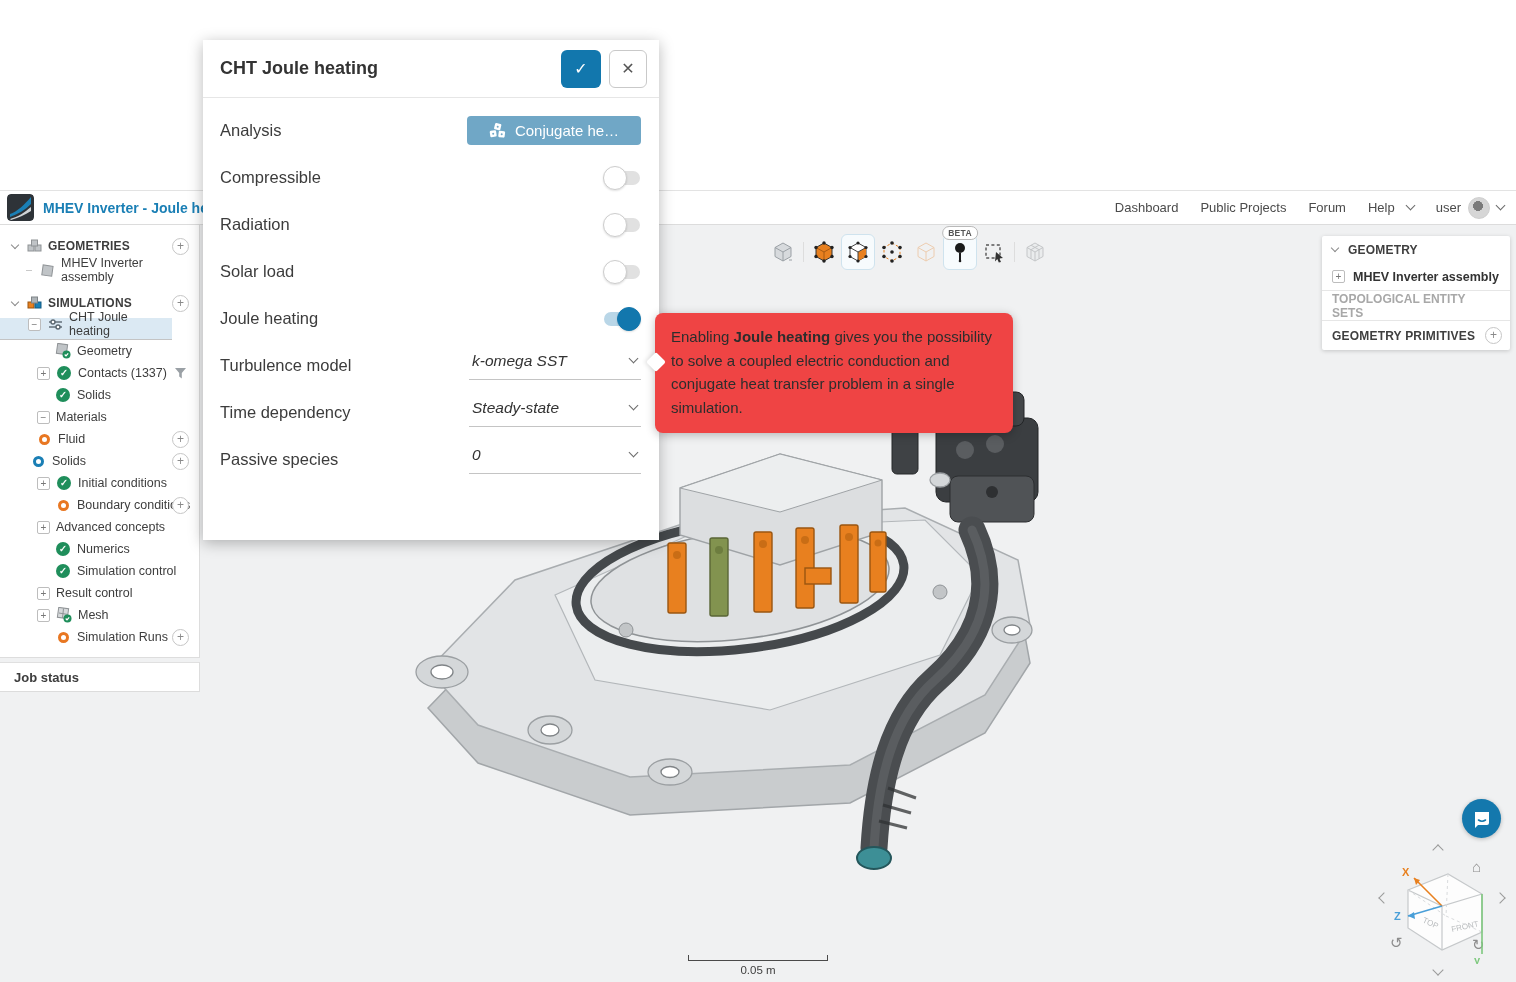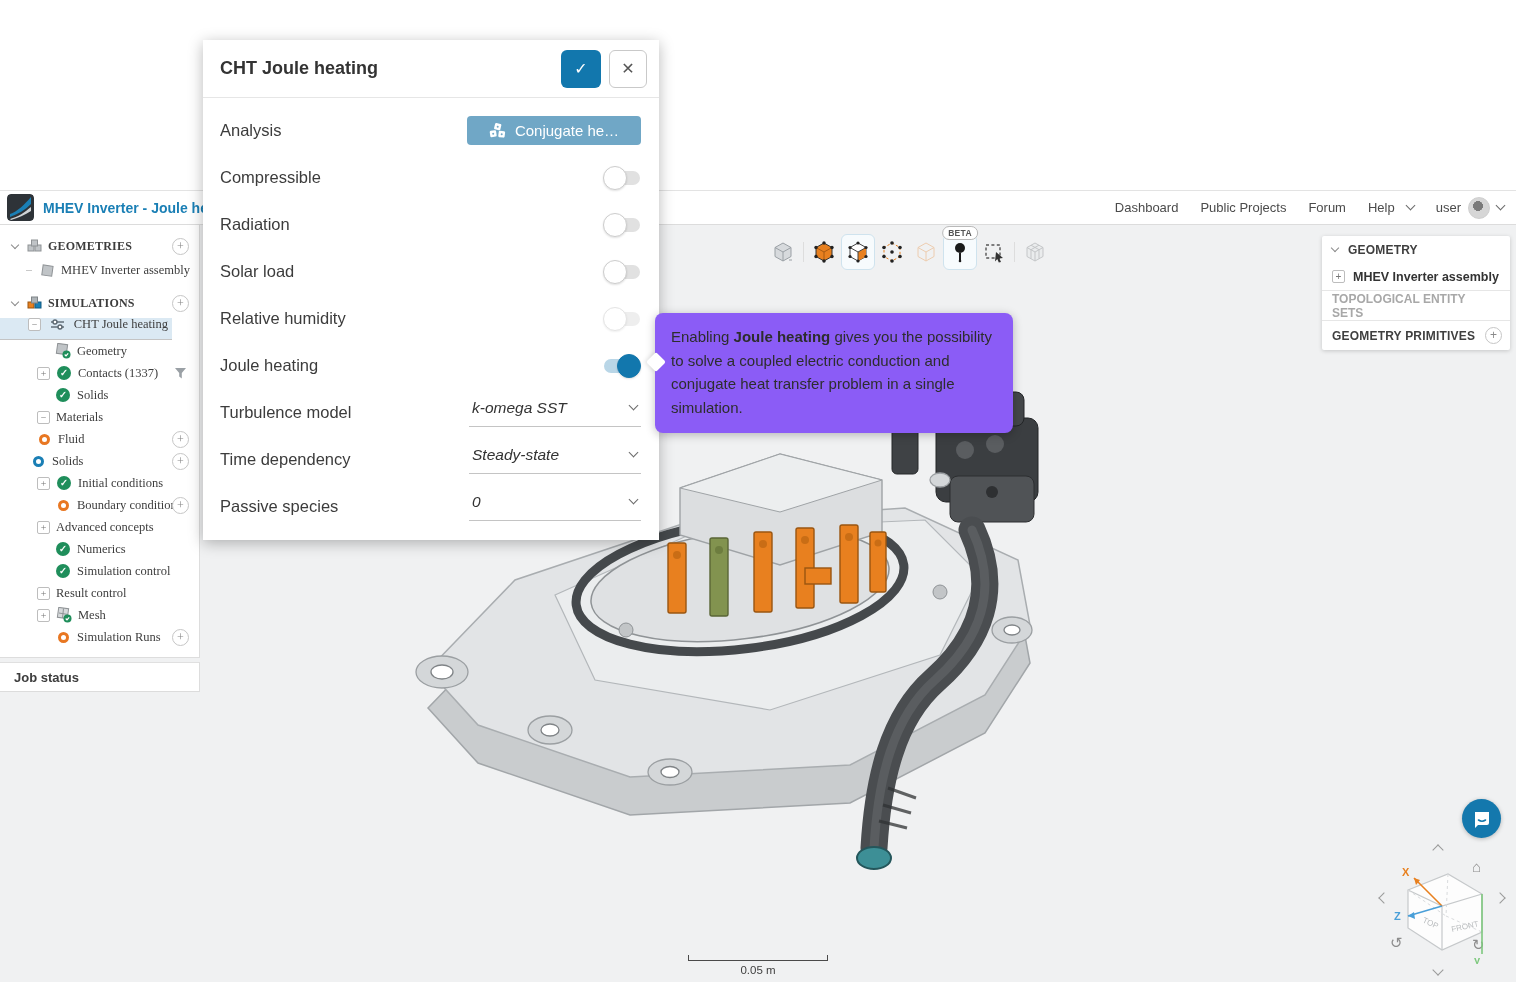--- a/index.html
+++ b/index.html
@@ -15,21 +15,21 @@
   .nav-right { position:absolute; right:12px; top:0; height:100%; display:flex; align-items:center; gap:22px; font-size:13px; color:#4b4b4b; }
   .nav-link { cursor:pointer; }
   .help-wrap { display:flex; align-items:center; gap:12px; }
   .user-wrap { display:flex; align-items:center; gap:7px; }
   .avatar { width:22px; height:22px; border-radius:50%; background:radial-gradient(circle at 45% 40%, #7a7a7a 0 30%, #d6d6d6 31%); border:1px solid #cfcfcf; }
   .chev { display:inline-block; width:7px; height:7px; border-right:1.6px solid #6b6b6b; border-bottom:1.6px solid #6b6b6b; transform:rotate(45deg); margin-top:-4px; }
 
   
   .sidebar { position:absolute; top:225px; left:0; width:200px; height:433px; background:#fff;
              border-right:1px solid #ddd; border-bottom:1px solid #ddd; z-index:4; padding-top:10px; }
-  .trow { position:relative; height:22px; display:flex; align-items:center; font-size:12.5px; color:#3d3d3d; cursor:pointer;font-family:Liberation Serif, serif; }
+  .trow { position:relative; height:22px; display:flex; align-items:center; font-size:12.5px; color:#3d3d3d; cursor:pointer; }
   .trow.sect b { font-size:12px; letter-spacing:.2px; }
   .trow.sel { background:#dbe9f3; }
   .exp { width:13px; height:13px; border:1px solid #bdbdbd; border-radius:2px; background:#fff; color:#777;
          font-size:10px; line-height:11px; text-align:center; flex:0 0 auto; margin-right:6px; }
   .chev-s { display:inline-block; width:6px; height:6px; border-right:1.5px solid #8a8a8a; border-bottom:1.5px solid #8a8a8a; transform:rotate(45deg); margin:-3px 8px 0 0; flex:0 0 auto;}
   .tdash { width:6px; height:1px; background:#c9c9c9; margin-right:7px; flex:0 0 auto; }
   .ticn { width:16px; height:16px; margin-right:6px; flex:0 0 auto; display:flex; align-items:center; justify-content:center; }
   .ring { width:11px; height:11px; border-radius:50%; border:3px solid #e87722; background:#fff; }
   .ring.blue { border-color:#1a7fb5; }
   .gcheck { width:14px; height:14px; border-radius:50%; background:#1f8e5b; color:#fff; font-size:9.5px; line-height:14px; text-align:center; font-weight:bold; }
@@ -76,21 +76,21 @@
   .toggle .knob { position:absolute; left:0; top:0; width:24px; height:24px; border-radius:50%; background:#fff;
                   border:1px solid #cdcdcd; box-shadow:0 1px 2px rgba(0,0,0,.12); }
   .toggle.on .track { background:#b9d6e7; left:1px; right:auto; }
   .toggle.on .knob { left:auto; right:0; background:#1277ad; border-color:#1277ad; }
   .toggle.dim { opacity:.55; }
   .sel { width:172px; display:flex; align-items:center; justify-content:space-between; border-bottom:1px solid #c4c4c4;
          padding:0 4px 9px 3px; cursor:pointer; }
   .sel .val { font-size:15.5px; color:#333;font-style:italic; }
 
   
-  .tooltip { position:absolute; top:313px; left:655px; width:358px; background:#8b5cf6; border-radius:8px; z-index:11;
+  .tooltip { position:absolute; top:313px; left:655px; width:358px; background:#ef4444; border-radius:8px; z-index:11;
              box-shadow:0 2px 10px rgba(0,0,0,.25); padding:12px 16px 13px 16px; font-size:15px; line-height:1.58; color:#2d2d2d; }
   .tooltip::before { content:""; position:absolute; left:-6px; top:42px; width:14px; height:14px; background:#fff;
                      transform:rotate(45deg); border-radius:2px; box-shadow:-2px 2px 4px rgba(0,0,0,.08); }
 
   
   .scalebar { position:absolute; left:688px; top:955px; width:140px; z-index:3; }
   .scalebar .line { height:6px; border-left:1.5px solid #4a4a4a; border-right:1.5px solid #4a4a4a; border-bottom:1.5px solid #4a4a4a; }
   .scalebar .txt { text-align:center; font-size:11.5px; color:#3f3f3f; margin-top:3px; }
   .navcube { position:absolute; left:1378px; top:842px; width:130px; height:138px; z-index:3; color:#9a9a9a; }
   .nc-btn { position:absolute; font-size:13px; color:#8d8d8d; cursor:pointer; }
@@ -513,27 +513,20 @@
   <div class="mrow">
     <span class="lbl">Radiation</span>
     <div class="toggle">
         <div class="track"></div>
         <div class="knob"></div>
       </div>
   </div>
   <div class="mrow">
     <span class="lbl">Solar load</span>
     <div class="toggle">
-        <div class="track"></div>
-        <div class="knob"></div>
-      </div>
-  </div>
-  <div class="mrow">
-    <span class="lbl">Relative humidity</span>
-    <div class="toggle dim">
         <div class="track"></div>
         <div class="knob"></div>
       </div>
   </div>
   <div class="mrow">
     <span class="lbl">Joule heating</span>
     <div class="toggle on">
         <div class="track"></div>
         <div class="knob"></div>
       </div>

